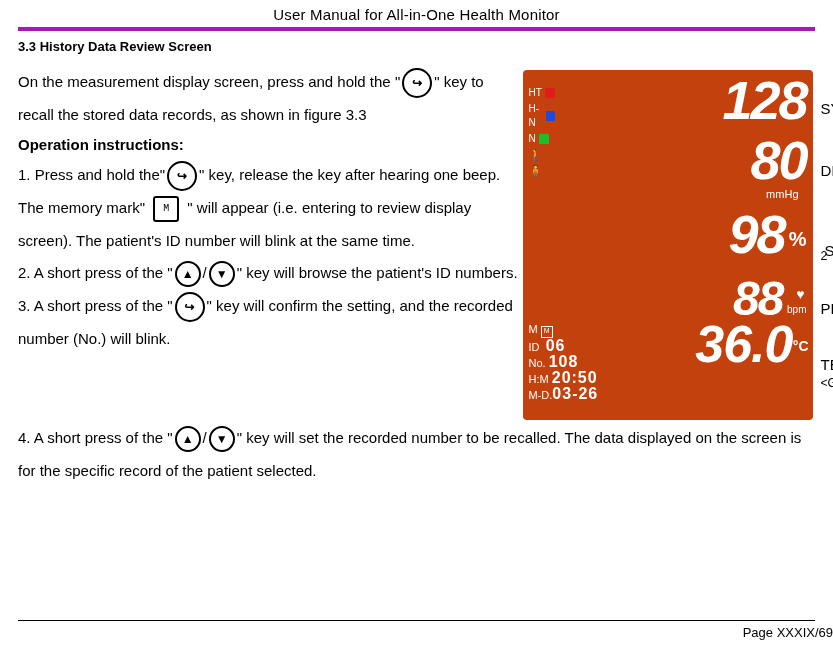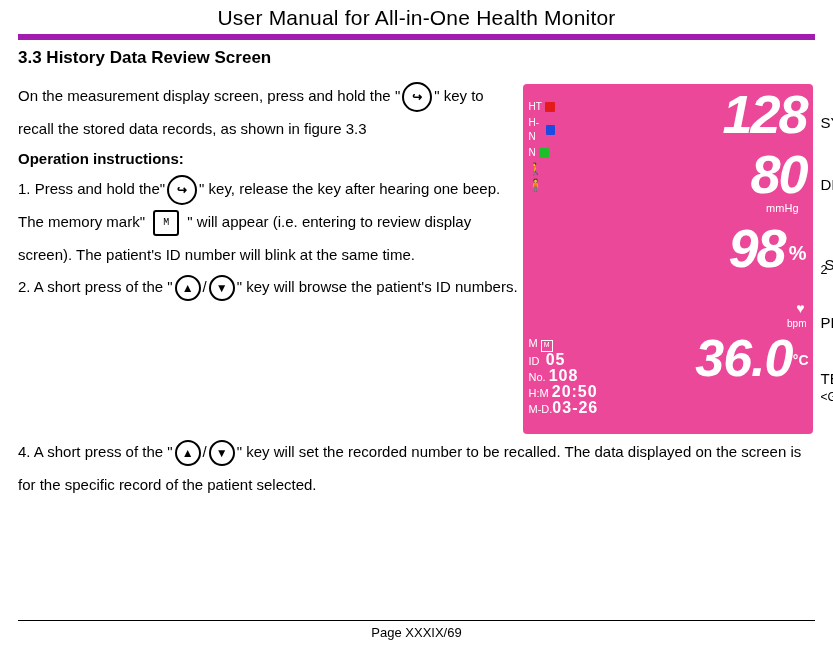--- a/index.html
+++ b/index.html
@@ -11,28 +11,28 @@
   }
   .page {
     width: 833px;
     height: 646px;
     box-sizing: border-box;
     padding: 0 18px;
     position: relative;
   }
   .header-title {
     text-align: center;
-    font-size: 21px;
+    font-size: 15px;
     padding: 6px 0 4px 0;
-    border-bottom: 6px solid #a21caf;
+    border-bottom: 4px solid #a21caf;
     letter-spacing: 0.2px;
   }
   .section-title {
     font-weight: bold;
-    font-size: 17px;
+    font-size: 13px;
     margin-top: 8px;
     margin-bottom: 12px;
   }
   .body-area {
     display: flex;
     flex-direction: row;
   }
   .text-col {
     flex: 1 1 auto;
     font-size: 15px;
@@ -95,21 +95,21 @@
     margin:0 4px;
     background:#fff;
     font-family: "Courier New", monospace;
   }
 
   
   .device {
     width: 290px;
     height: 350px;
     box-sizing: border-box;
-    background: #ec4899;
+    background: #c2410c;
     border-radius: 4px;
     position: relative;
     margin-top: 4px;
     margin-bottom: 2px;
     display: flex;
     flex-direction: row;
   }
   .dev-left {
     width: 34px;
     padding: 16px 2px 8px 6px;
@@ -180,21 +180,21 @@
   .rl5{ top:286px;}
   .rl6{ top:306px; font-size:12px;}
   .figure-wrap{ position:relative;}
 
   .person-icon{ color:#fff; font-size:12px;}
 
   .footer{
     position:absolute;
     bottom:6px;
     left:0; right:0;
-    text-align:center;
+    text-align:right;
     font-size:13px;
   }
   .footer-line{
     border-top:1px solid #000;
     margin:0 18px 4px 18px;
   }
 
   .step4-wide{
     font-size:15px;
     line-height:32px;
@@ -218,20 +218,23 @@
       <p class="op-instr">Operation instructions:</p>
 
       <p>
         <span>1. Press and hold the"</span><span class="icon-btn"><span class="icon-circ big">↪</span></span><span>" key, release the key after hearing one beep. The memory mark" </span><span class="icon-btn"><span class="icon-mem">M</span></span><span> " will appear (i.e. entering to review display screen). The patient's ID number will blink at the same time.</span>
       </p>
 
       <p>
         <span>2. A short press of the "</span><span class="icon-btn"><span class="icon-circ">▲</span></span><span>/</span><span class="icon-btn"><span class="icon-circ">▼</span></span><span>" key will browse the patient's ID numbers.</span>
       </p>
 
+      <p>
+        <span>3. A short press of the "</span><span class="icon-btn"><span class="icon-circ big">↪</span></span><span>" key will confirm the setting, and the recorded number (No.) will blink.</span>
+      </p>
     </div>
 
     <div class="figure-col">
       <div class="figure-wrap">
         <div class="device">
           <div class="dev-left">
             <div class="lrow">
                 <span>HT</span>
                 <span class="sq red"></span>
               </div>
@@ -245,32 +248,33 @@
               </div>
             <div class="lrow">
                 <span class="person-icon">🚶</span>
               </div>
             <div class="lrow">
                 <span class="person-icon">🧍</span>
               </div>
             <div class="spacer"></div>
             <div class="dev-left-lower">
               <span><span>M</span> <span style="display:inline-block;width:10px;height:10px;border:1px solid #fff;font-size:7px;line-height:8px;text-align:center;">M</span></span>
-              <span><span>ID</span>&nbsp;&nbsp;<span class="seg-small">05</span></span>
+              <span><span>ID</span>&nbsp;&nbsp;<span class="seg-small">06</span></span>
               <span><span>No.</span>&nbsp;<span class="seg-small">108</span></span>
               <span><span>H:M</span>&nbsp;<span class="seg-small">20:50</span></span>
               <span><span>M-D.</span><span class="seg-small">03-26</span></span>
             </div>
           </div>
           <div class="dev-mid">
             <div class="big-num n1">128</div>
             <div class="big-num n2">80</div>
             <div class="mmhg">mmHg</div>
             <div class="big-num n3">98</div>
             <div class="pct">%</div>
+            <div class="big-num n4">88</div>
             <div class="heart">♥</div>
             <div class="bpm">bpm</div>
             <div class="big-num n5">36.0</div>
             <div class="degc">°C</div>
           </div>
         </div>
         <div class="right-labels">
           <span class="rl1">SYST</span>
           <span class="rl2">DIAS</span>
           <span class="rl3"><span>SpO</span><sub>2</sub></span>

